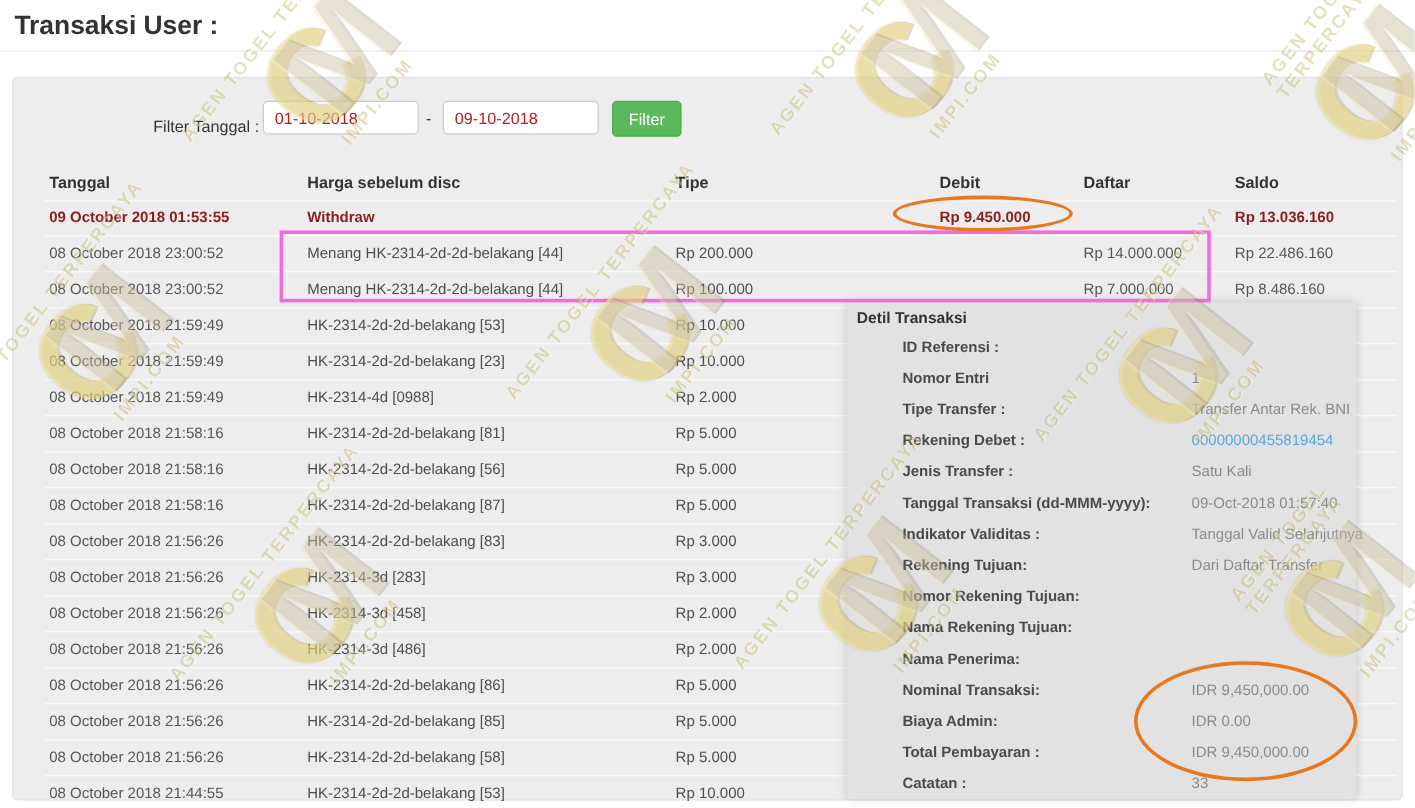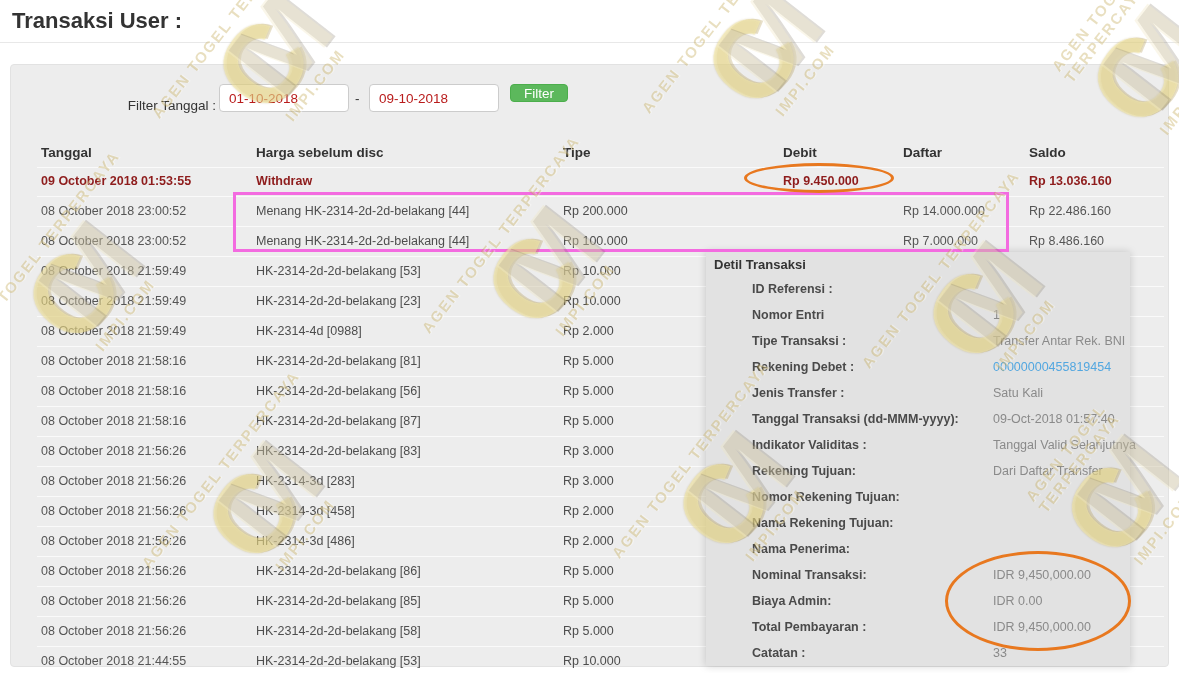--- a/index.html
+++ b/index.html
@@ -12,21 +12,21 @@
   .panel{position:absolute;left:10px;top:64px;width:1157px;height:601px;background:#ededed;
          border:1px solid #e2e2e2;border-radius:4px;}
   
   .filter-label{position:absolute;left:55px;top:26px;width:150px;text-align:right;
                 font-size:13.5px;color:#333;line-height:30px;}
   .date-input{position:absolute;top:19px;width:130px;height:28px;border:1px solid #ccc;border-radius:4px;
               background:#fff;font-family:"Liberation Sans",sans-serif;font-size:13.5px;color:#b91c1c;
               padding:0 0 0 9px;box-sizing:border-box;outline:none;}
   .inp-from{left:208px;} .inp-to{left:358px;}
   .dash{position:absolute;left:344px;top:19px;line-height:30px;font-size:13.5px;color:#333;}
-  .btn-filter{position:absolute;left:499px;top:19px;height:18px;padding:0 13px;background:#5cb85c;
+  .btn-filter{position:absolute;left:499px;top:19px;height:30px;padding:0 13px;background:#5cb85c;
               border:1px solid #4cae4c;border-radius:4px;color:#fff;font-size:13.5px;
               font-family:"Liberation Sans",sans-serif;cursor:pointer;}
   
   .thead,.trow{display:grid;grid-template-columns:219px 307px 220px 120px 126px 1fr;white-space:nowrap;}
   .thead{position:absolute;left:26px;top:74px;width:1127px;height:28px;line-height:28px;
          font-size:13.5px;font-weight:bold;color:#333;border-bottom:1px solid #fafafa;}
   .tbody{position:absolute;left:26px;top:102px;width:1127px;}
   .trow{height:29px;line-height:29px;font-size:12.5px;color:#555;border-bottom:1px solid #fafafa;}
   .thead>span:first-child,.trow>span:first-child{padding-left:4px;}
   .trow .c-tipe,.trow .c-harga{color:#4d4d4d;}
@@ -225,21 +225,21 @@
     <div class="fields" id="fields">
         <div class="frow">
           <span class="flabel">ID Referensi :</span>
           <span class="fvalue"></span>
         </div>
         <div class="frow">
           <span class="flabel">Nomor Entri</span>
           <span class="fvalue">1</span>
         </div>
         <div class="frow">
-          <span class="flabel">Tipe Transaksi :</span>
+          <span class="flabel">Tipe Transfer :</span>
           <span class="fvalue">Transfer Antar Rek. BNI</span>
         </div>
         <div class="frow">
           <span class="flabel">Rekening Debet :</span>
           <span class="fvalue link">00000000455819454</span>
         </div>
         <div class="frow">
           <span class="flabel">Jenis Transfer :</span>
           <span class="fvalue">Satu Kali</span>
         </div>

